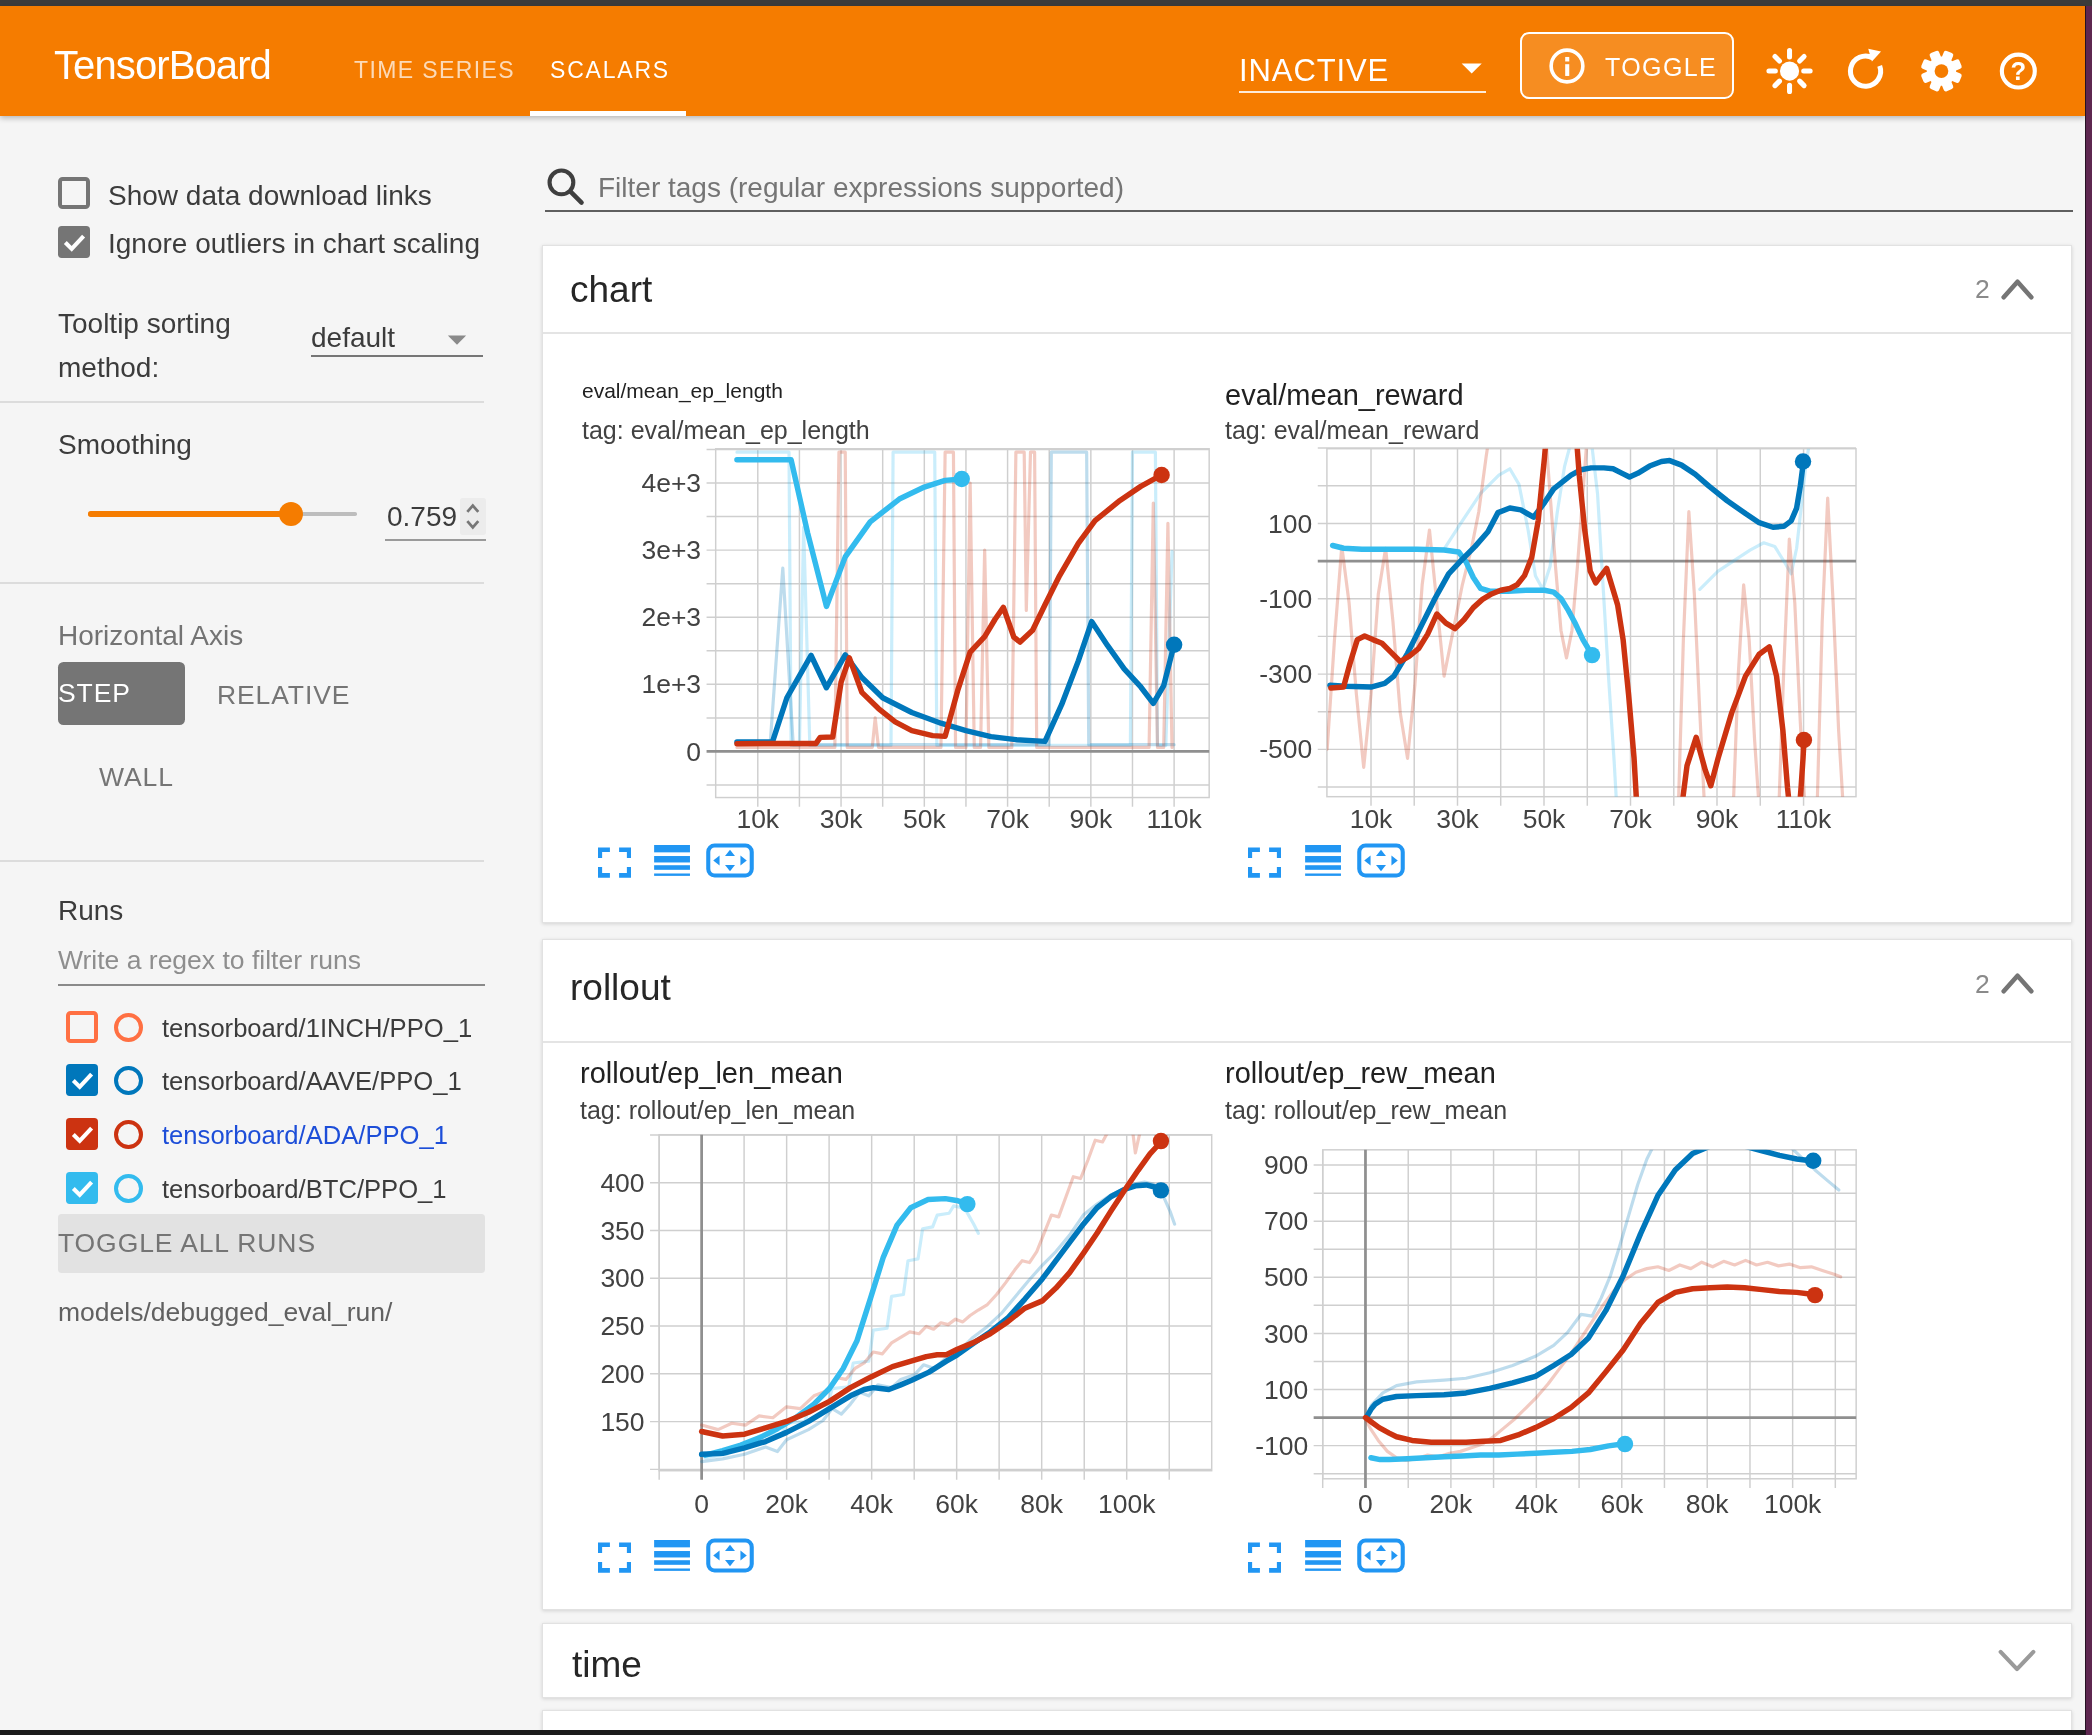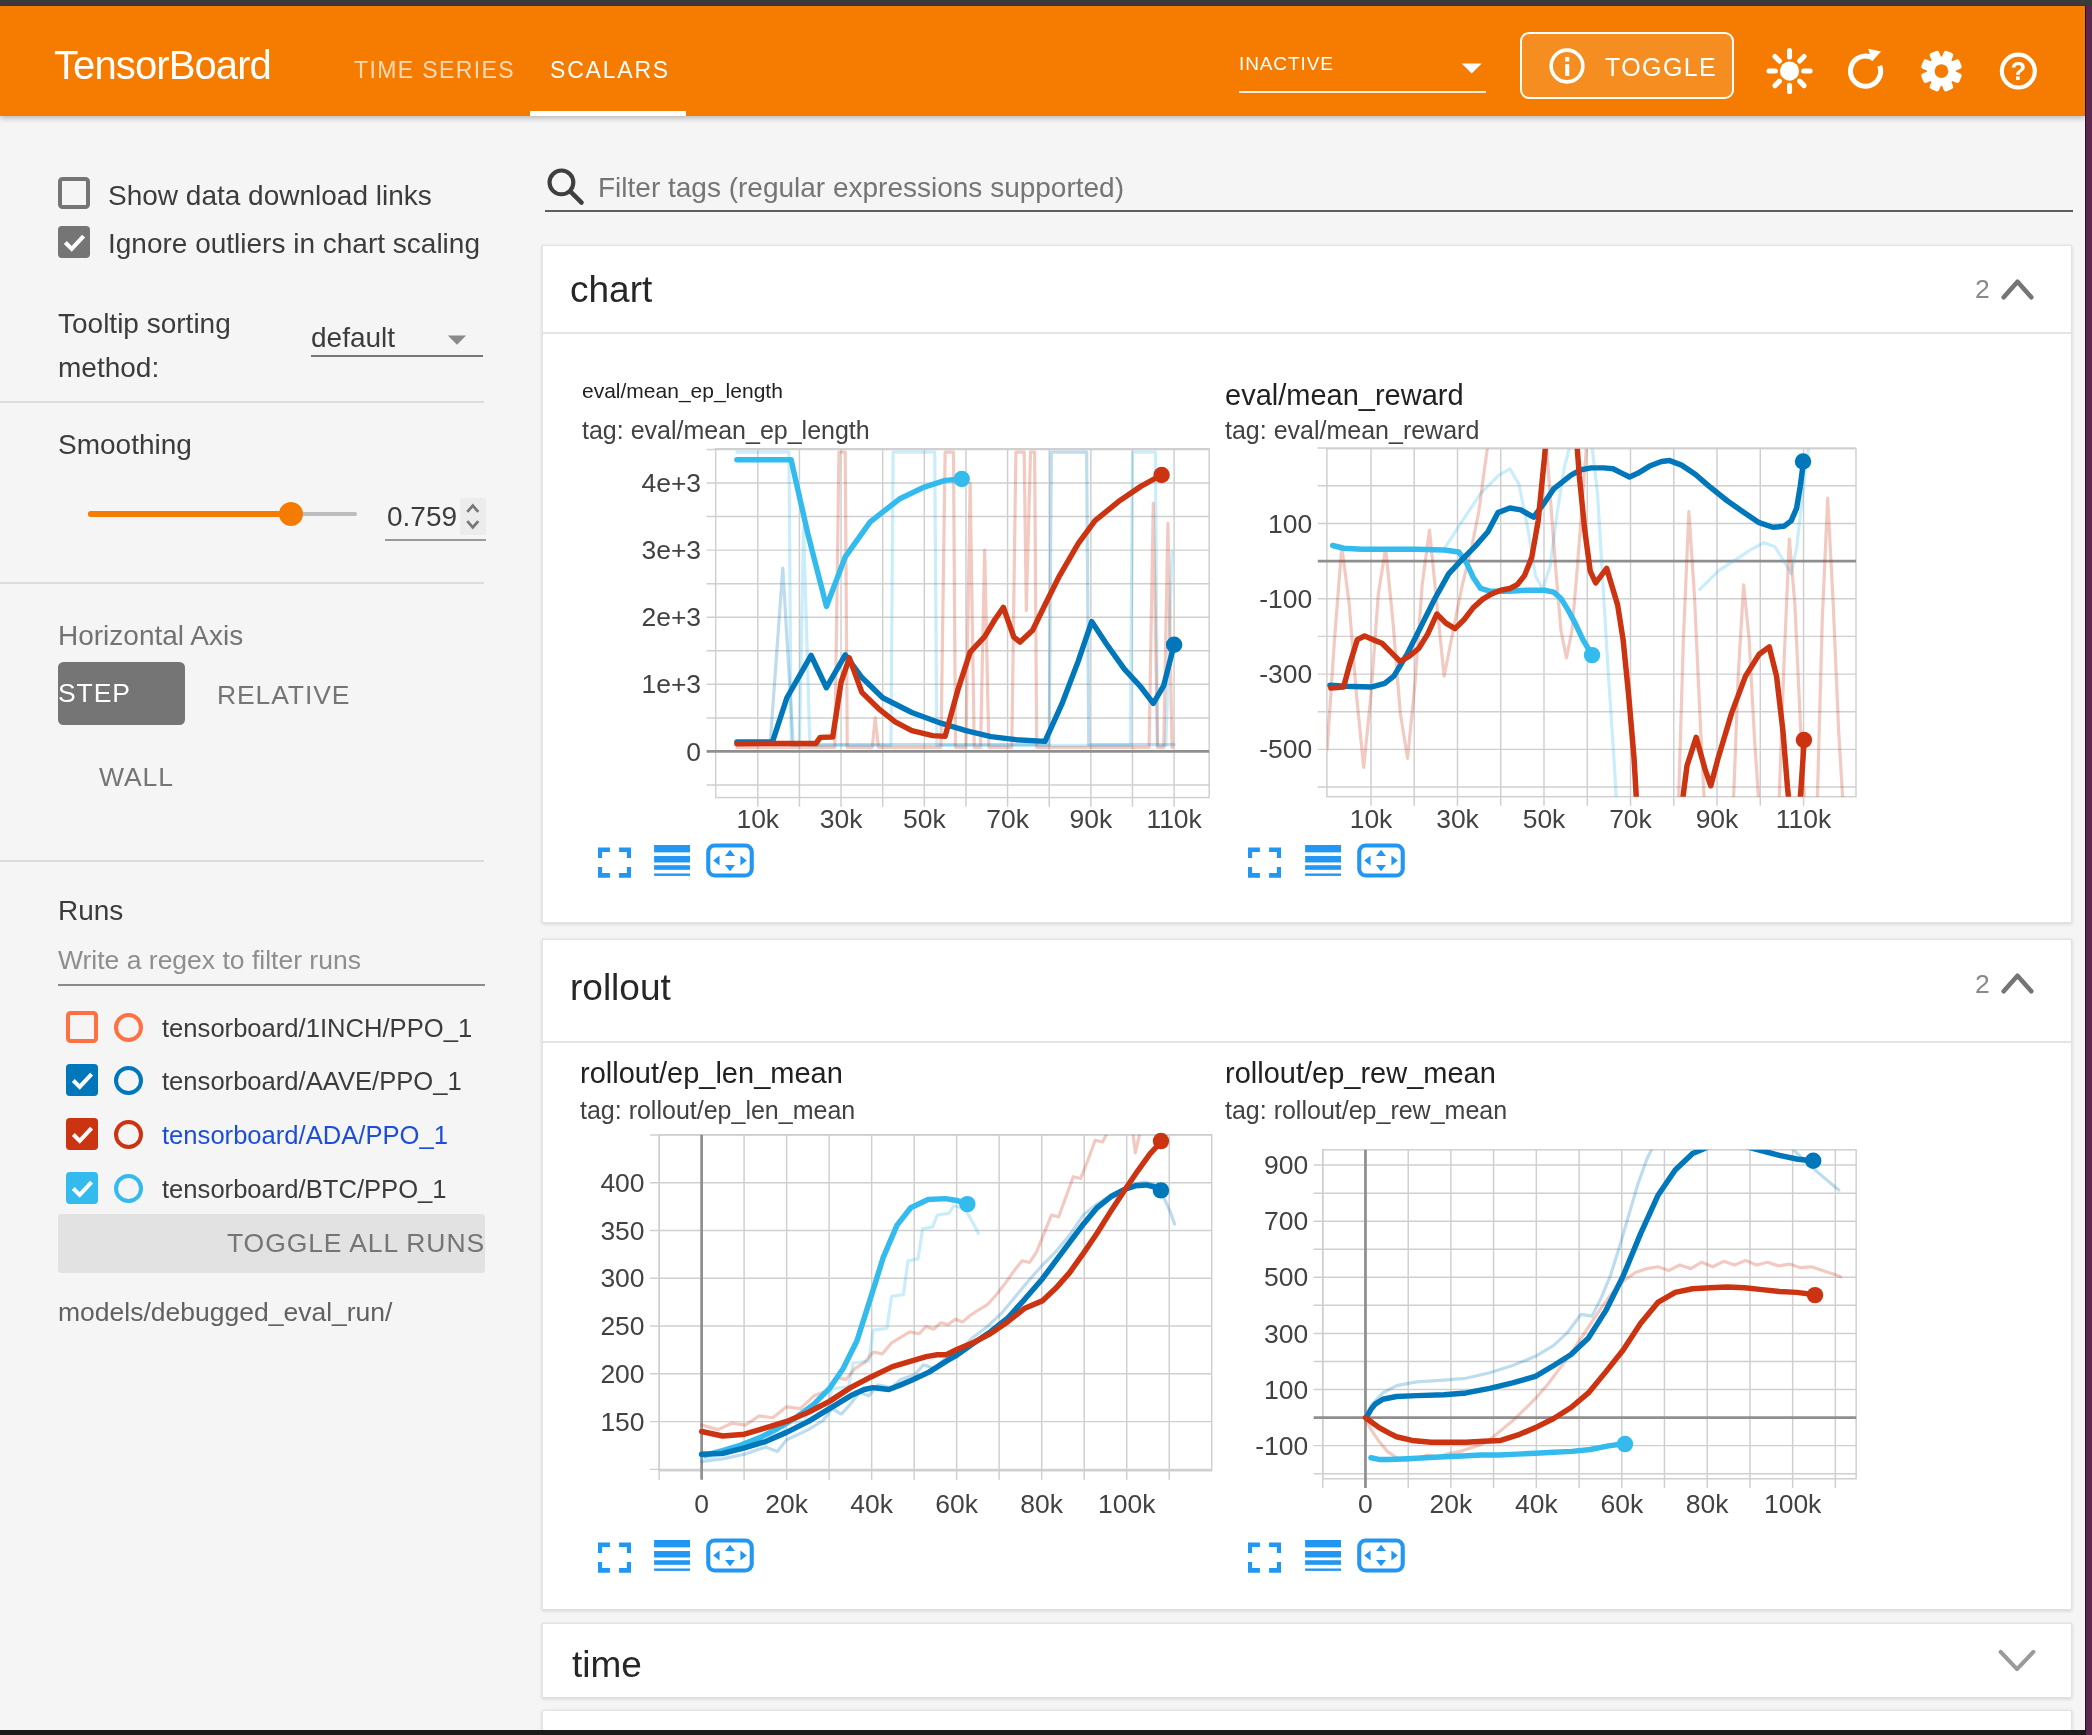--- a/index.html
+++ b/index.html
@@ -7,21 +7,21 @@
 .card{position:absolute;background:#fff;border:0.9px solid #e2e2e2;box-shadow:0 0.9px 3.7px rgba(0,0,0,0.14)}
 </style></head><body>
 <div class="abs" style="left:0;top:0;width:2092px;height:6.4px;background:#3b3b3b"></div>
 <div class="abs" style="left:0;top:1730px;width:2092px;height:5.5px;background:#1b1b1b;z-index:50"></div>
 <div class="abs" style="left:2085px;top:6.4px;width:7.3px;height:1729px;background:#5e2750;border-left:1.8px solid #251222;z-index:51"></div>
 <div class="abs" style="left:0;top:6.4px;width:2085px;height:110px;background:#f57c00;box-shadow:0 2.7px 5.5px rgba(0,0,0,0.25)"></div>
 <div class="abs" style="left:54px;top:43px;font-size:40px;font-weight:500;color:#fff;letter-spacing:-0.9px">TensorBoard</div>
 <div class="abs" style="left:354px;top:57px;font-size:23px;font-weight:500;color:rgba(255,255,255,0.72);letter-spacing:1.4px">TIME SERIES</div>
 <div class="abs" style="left:550px;top:57px;font-size:23px;font-weight:500;color:#fff;letter-spacing:1.8px">SCALARS</div>
 <div class="abs" style="left:530px;top:111px;width:156px;height:4.6px;background:#fff"></div>
-<div class="abs" style="left:1239px;top:53px;font-size:19px;color:#fff;letter-spacing:0.9px">INACTIVE</div>
+<div class="abs" style="left:1239px;top:53px;font-size:31px;color:#fff;letter-spacing:0.9px">INACTIVE</div>
 <svg class="abs" style="left:1458px;top:57px" width="27.4" height="22" viewBox="0 0 30 24">
     <path d="M4 7 L15 18 L26 7 Z" fill="#fff"></path>
   </svg>
 <div class="abs" style="left:1239px;top:91px;width:247px;height:1.8px;background:rgba(255,255,255,0.85)"></div>
 <div class="abs" style="left:1520px;top:32px;width:214px;height:67px;border:2.3px solid #fff;border-radius:9.1px;background:rgba(255,255,255,0.13)"></div>
 <svg class="abs" style="left:1548px;top:47px" width="38" height="38" viewBox="0 0 42 42">
     <circle cx="21" cy="21" r="17.5" fill="none" stroke="#fff" stroke-width="4"></circle>
     <rect x="19" y="11" width="4.5" height="5" fill="#fff"></rect>
     <rect x="19" y="19" width="4.5" height="13" fill="#fff"></rect>
   </svg>
@@ -99,21 +99,21 @@
     <path d="M8 18 l7 7 l13 -14" stroke="#fff" stroke-width="4.5" fill="none"></path>
   </svg>
 <div class="abs" style="left:114px;top:1120px;width:29px;height:29px;border:4.1px solid #cc3311;border-radius:50%"></div>
 <div class="abs" style="left:162px;top:1121px;font-size:25.6px;color:#1d4ed8">tensorboard/ADA/PPO_1</div>
 <div class="abs" style="left:66px;top:1172px;width:32px;height:32px;background:#33bbee;border-radius:3.7px"></div>
 <svg class="abs" style="left:66px;top:1172px" width="32" height="32" viewBox="0 0 35 35">
     <path d="M8 18 l7 7 l13 -14" stroke="#fff" stroke-width="4.5" fill="none"></path>
   </svg>
 <div class="abs" style="left:114px;top:1174px;width:29px;height:29px;border:4.1px solid #33bbee;border-radius:50%"></div>
 <div class="abs" style="left:162px;top:1175px;font-size:25.6px;color:#3c3c3c">tensorboard/BTC/PPO_1</div>
-<div class="abs" style="left:58px;top:1214px;width:427px;height:59px;background:#e2e2e2;border-radius:3.7px;color:#757575;font-size:26.5px;letter-spacing:0.9px;text-align:right;line-height:59px">TOGGLE ALL RUNS</div>
+<div class="abs" style="left:58px;top:1214px;width:427px;height:59px;background:#e2e2e2;border-radius:3.7px;color:#757575;font-size:26.5px;letter-spacing:0.9px;text-align:left;line-height:59px">TOGGLE ALL RUNS</div>
 <div class="abs" style="left:58px;top:1297px;font-size:26.5px;color:#616161">models/debugged_eval_run/</div>
 <svg class="abs" style="left:545px;top:166px" width="42" height="42" viewBox="0 0 46 46">
     <circle cx="18" cy="18" r="13" fill="none" stroke="#3f3f3f" stroke-width="4.5"></circle>
     <line x1="28" y1="28" x2="40" y2="40" stroke="#3f3f3f" stroke-width="5" stroke-linecap="round"></line>
   </svg>
 <div class="abs" style="left:598px;top:172px;font-size:28px;color:#757575">Filter tags (regular expressions supported)</div>
 <div class="abs" style="left:545px;top:210px;width:1528px;height:2.3px;background:#5f5f5f"></div>
 <div class="card" style="left:542px;top:245px;width:1530px;height:678px"></div>
 <div class="abs" style="left:570px;top:269px;font-size:37px;color:#262626">chart</div>
 <div class="abs" style="left:1975px;top:274px;font-size:26.5px;color:#8a8a8a">2</div>

